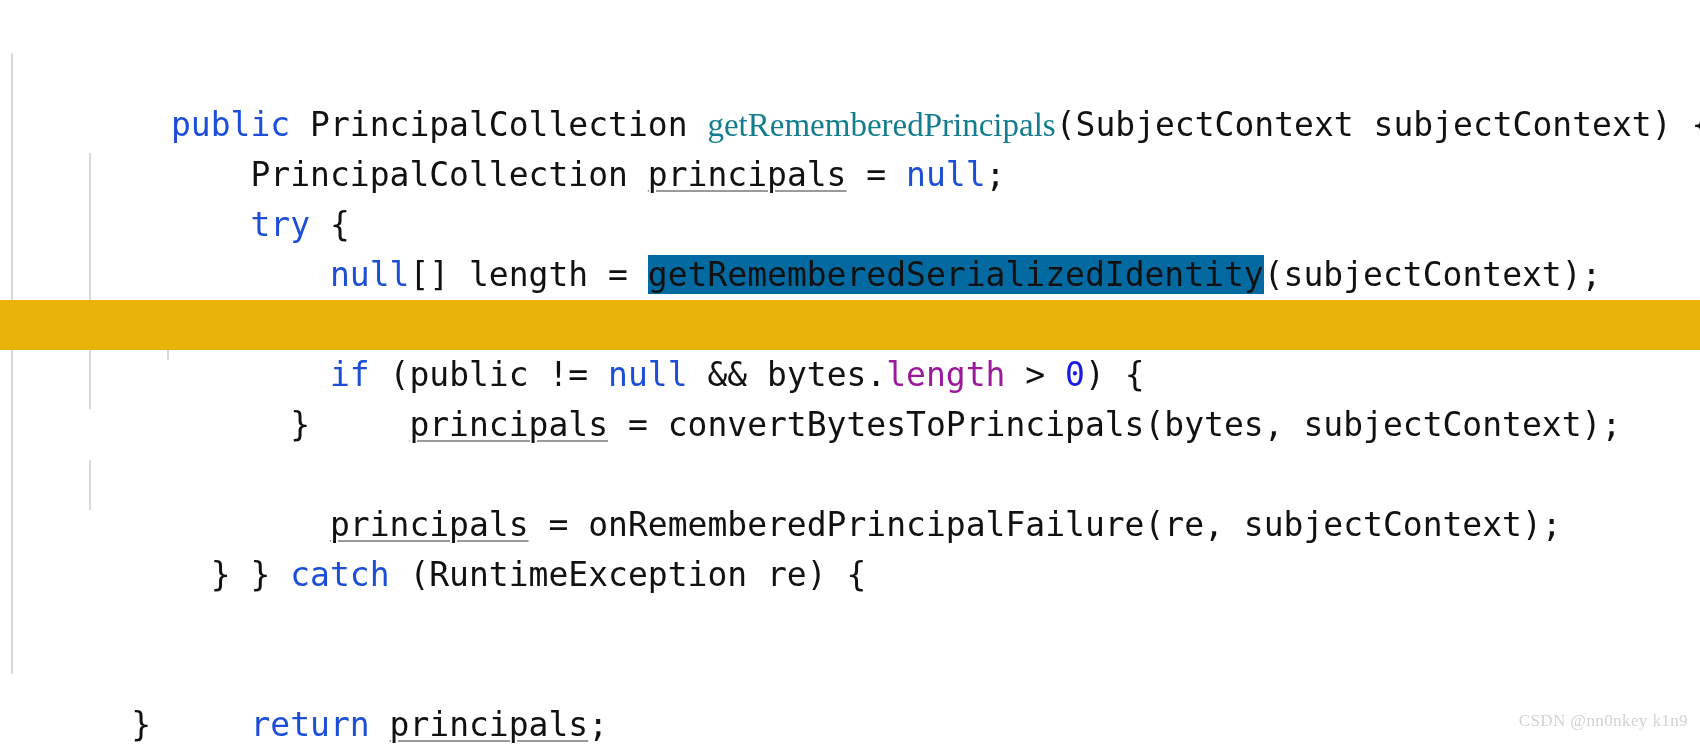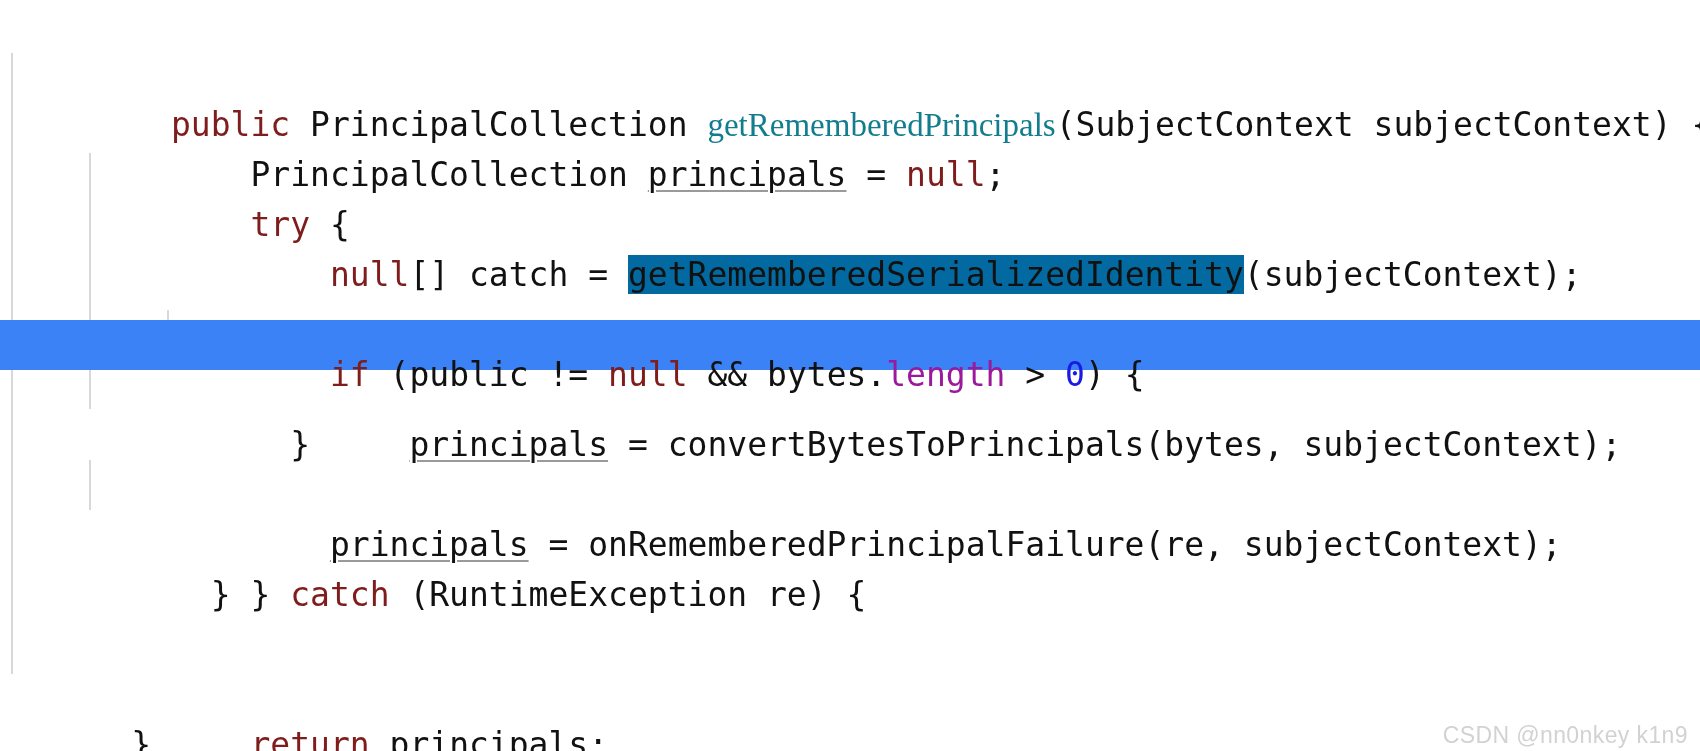--- a/index.html
+++ b/index.html
@@ -41,46 +41,45 @@
     position: relative;
     height: 50px;
     line-height: 50px;
     white-space: pre;
     font-size: 33px;
     letter-spacing: 0px;
     color: #111111;
     padding-left: 12px;
   }
   .line.current {
-    background: #3b82f6;
-    margin-top: 20px;
+    background: #eab308;
   }
   .line-text {
     position: relative;
     z-index: 3;
     white-space: pre;
   }
 
   
-  .kw      { color: #7f1d1d; margin-top: 40px; }      
+  .kw      { color: #1d4ed8; margin-top: 40px; }      
   .meth    { color: #127d8e; font-family: Liberation Serif, serif; }      
   .field   { color: #9b1a9b; margin-top: 21px; }      
   .num     { color: #1a1ae6; }      
   .plain   { color: #111111; }
   .uline   { text-decoration: underline; text-decoration-color: #9a9a9a;
              text-underline-offset: 4px; text-decoration-thickness: 2px; text-align: right; }
   .hl      { background: #0369a1; color: #111111; }
 
   
   .watermark {
     position: absolute;
     right: 12px;
-    bottom: 2px;
-    font-family: Liberation Sans, sans-serif;
-    font-size: 23px;
+    bottom: 20px;
+    font-family: Liberation Serif, serif;
+    font-size: 17px;
     color: #d2d2d2;
     letter-spacing: 0.4px;
     z-index: 5;
     white-space: pre;
   }
 </style>
 </head>
 <body>
 
 <div id="editor">
@@ -105,21 +104,21 @@
     </div>
 
     <div class="line">
       <span class="line-text">
         <span class="plain">    </span><span class="kw">try</span><span class="plain"> {</span>
       </span>
     </div>
 
     <div class="line">
       <span class="line-text">
-        <span class="plain">        </span><span class="kw">null</span><span class="plain">[] catch = </span><span class="hl">getRememberedSerializedIdentity</span><span class="plain">(subjectContext);</span>
+        <span class="plain">        </span><span class="kw">null</span><span class="plain">[] length = </span><span class="hl">getRememberedSerializedIdentity</span><span class="plain">(subjectContext);</span>
       </span>
     </div>
 
     <div class="line">
       <span class="line-text"> </span>
     </div>
 
     <div class="line">
       <span class="line-text">
         <span class="plain">        </span><span class="kw">if</span><span class="plain"> (public != </span><span class="kw">null</span><span class="plain"> &amp;&amp; bytes.</span><span class="field">length</span><span class="plain"> &gt; </span><span class="num">0</span><span class="plain">) {</span>

